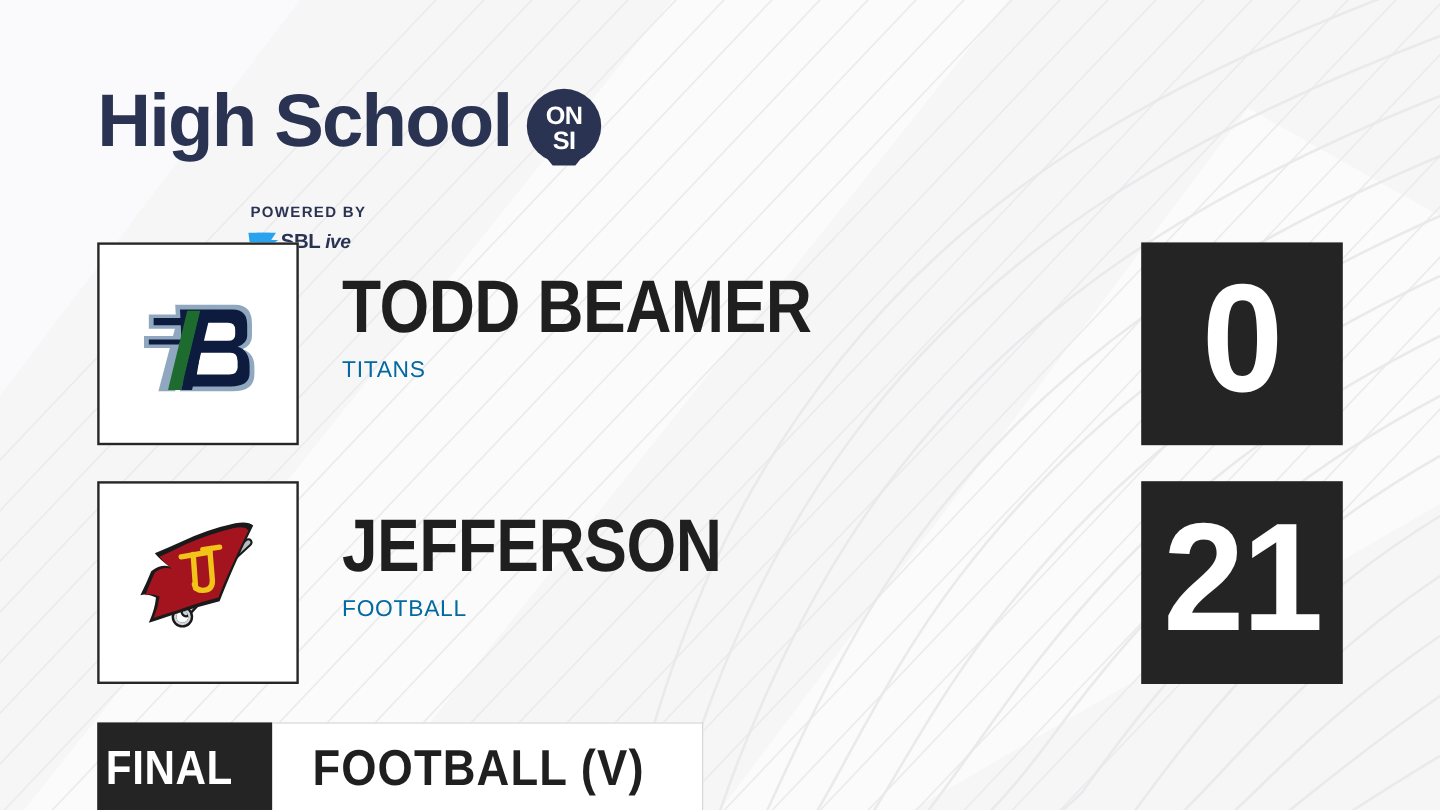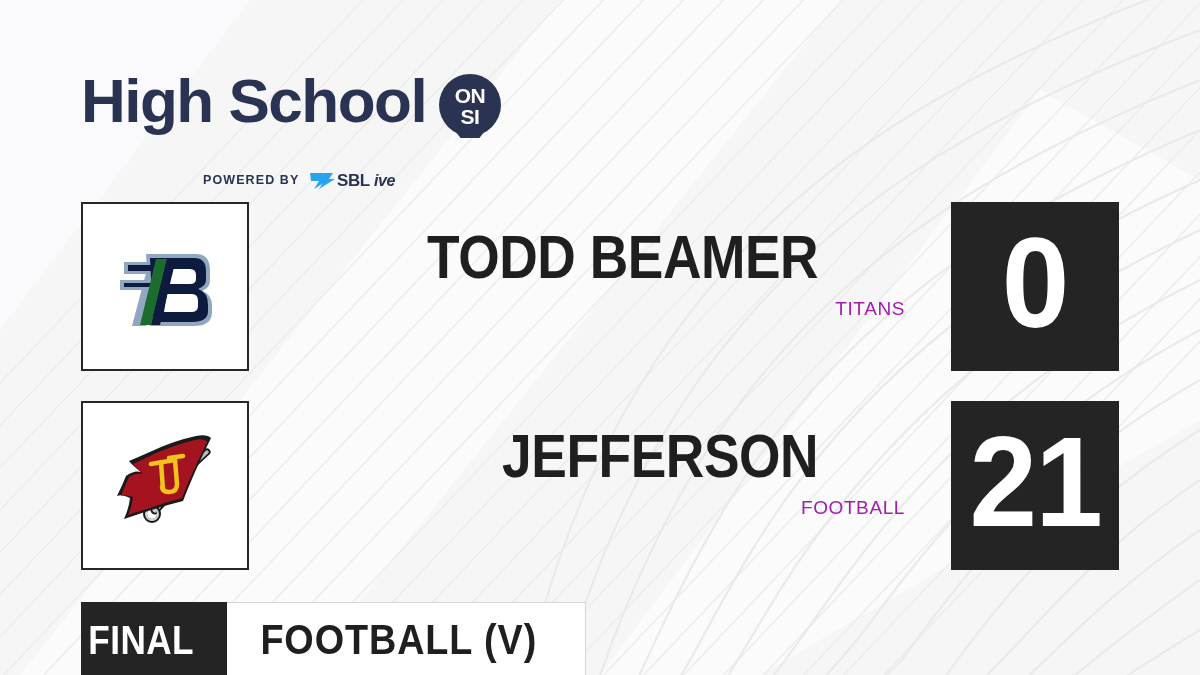--- a/index.html
+++ b/index.html
@@ -15,21 +15,21 @@
   #bg { position:absolute; inset:0; z-index:0; }
 
   
   #stage { position:absolute; inset:0; z-index:2;margin-top:36px; }
 
   
   .brand { position:absolute; left:81px; top:30px; width:430px; height:110px; }
   .brand-wordmark { position:absolute; left:0; top:0; width:430px; height:72px; }
   .powered {
     position:absolute; left:122px; top:104px;
-    display:flex; align-items:center; gap:7px;
+    display:flex; align-items:center; gap:7px;flex-direction:column;
   }
   .powered-label {
     font-family:"Liberation Sans", sans-serif;
     font-size:12.5px; font-weight:bold; letter-spacing:1.1px;
     color:#2b3352;
   }
   .sblive { display:flex; align-items:flex-start; gap:2px; }
 
   
   .row { position:absolute; left:0; width:1200px; height:169px; }
@@ -38,39 +38,39 @@
 
   .logo-box {
     position:absolute; left:81px; top:0;
     width:168px; height:169px;
     background:#ffffff;
     border:2px solid #262626;
     display:flex; align-items:center; justify-content:center;
   }
   .logo-box svg { display:block; }
 
-  .team-text { position:absolute; left:285px; top:26px; width:620px;text-align:right; }
+  .team-text { position:absolute; left:285px; top:26px; width:620px; }
   .team-name {
     font-family:"Liberation Sans Narrow","Liberation Sans",sans-serif;
     font-size:62px;
     font-weight:bold;
     line-height:0.95;
     letter-spacing:-0.5px;
     color:#1f1f1f;
     transform:scaleX(0.86);
     transform-origin:left center;
     white-space:nowrap;
   }
   .team-mascot {
     margin-top:11px;
     font-family:"Liberation Sans", sans-serif;
     font-size:19px;
     font-weight:normal;
     letter-spacing:0.6px;
-    color:#a21caf;
+    color:#0369a1;
   }
 
   .score-box {
     position:absolute; left:951px; top:0;
     width:168px; height:169px;
     background:#242424;
     overflow:visible;
     display:flex; align-items:center; justify-content:center;
   }
   .score-val {

